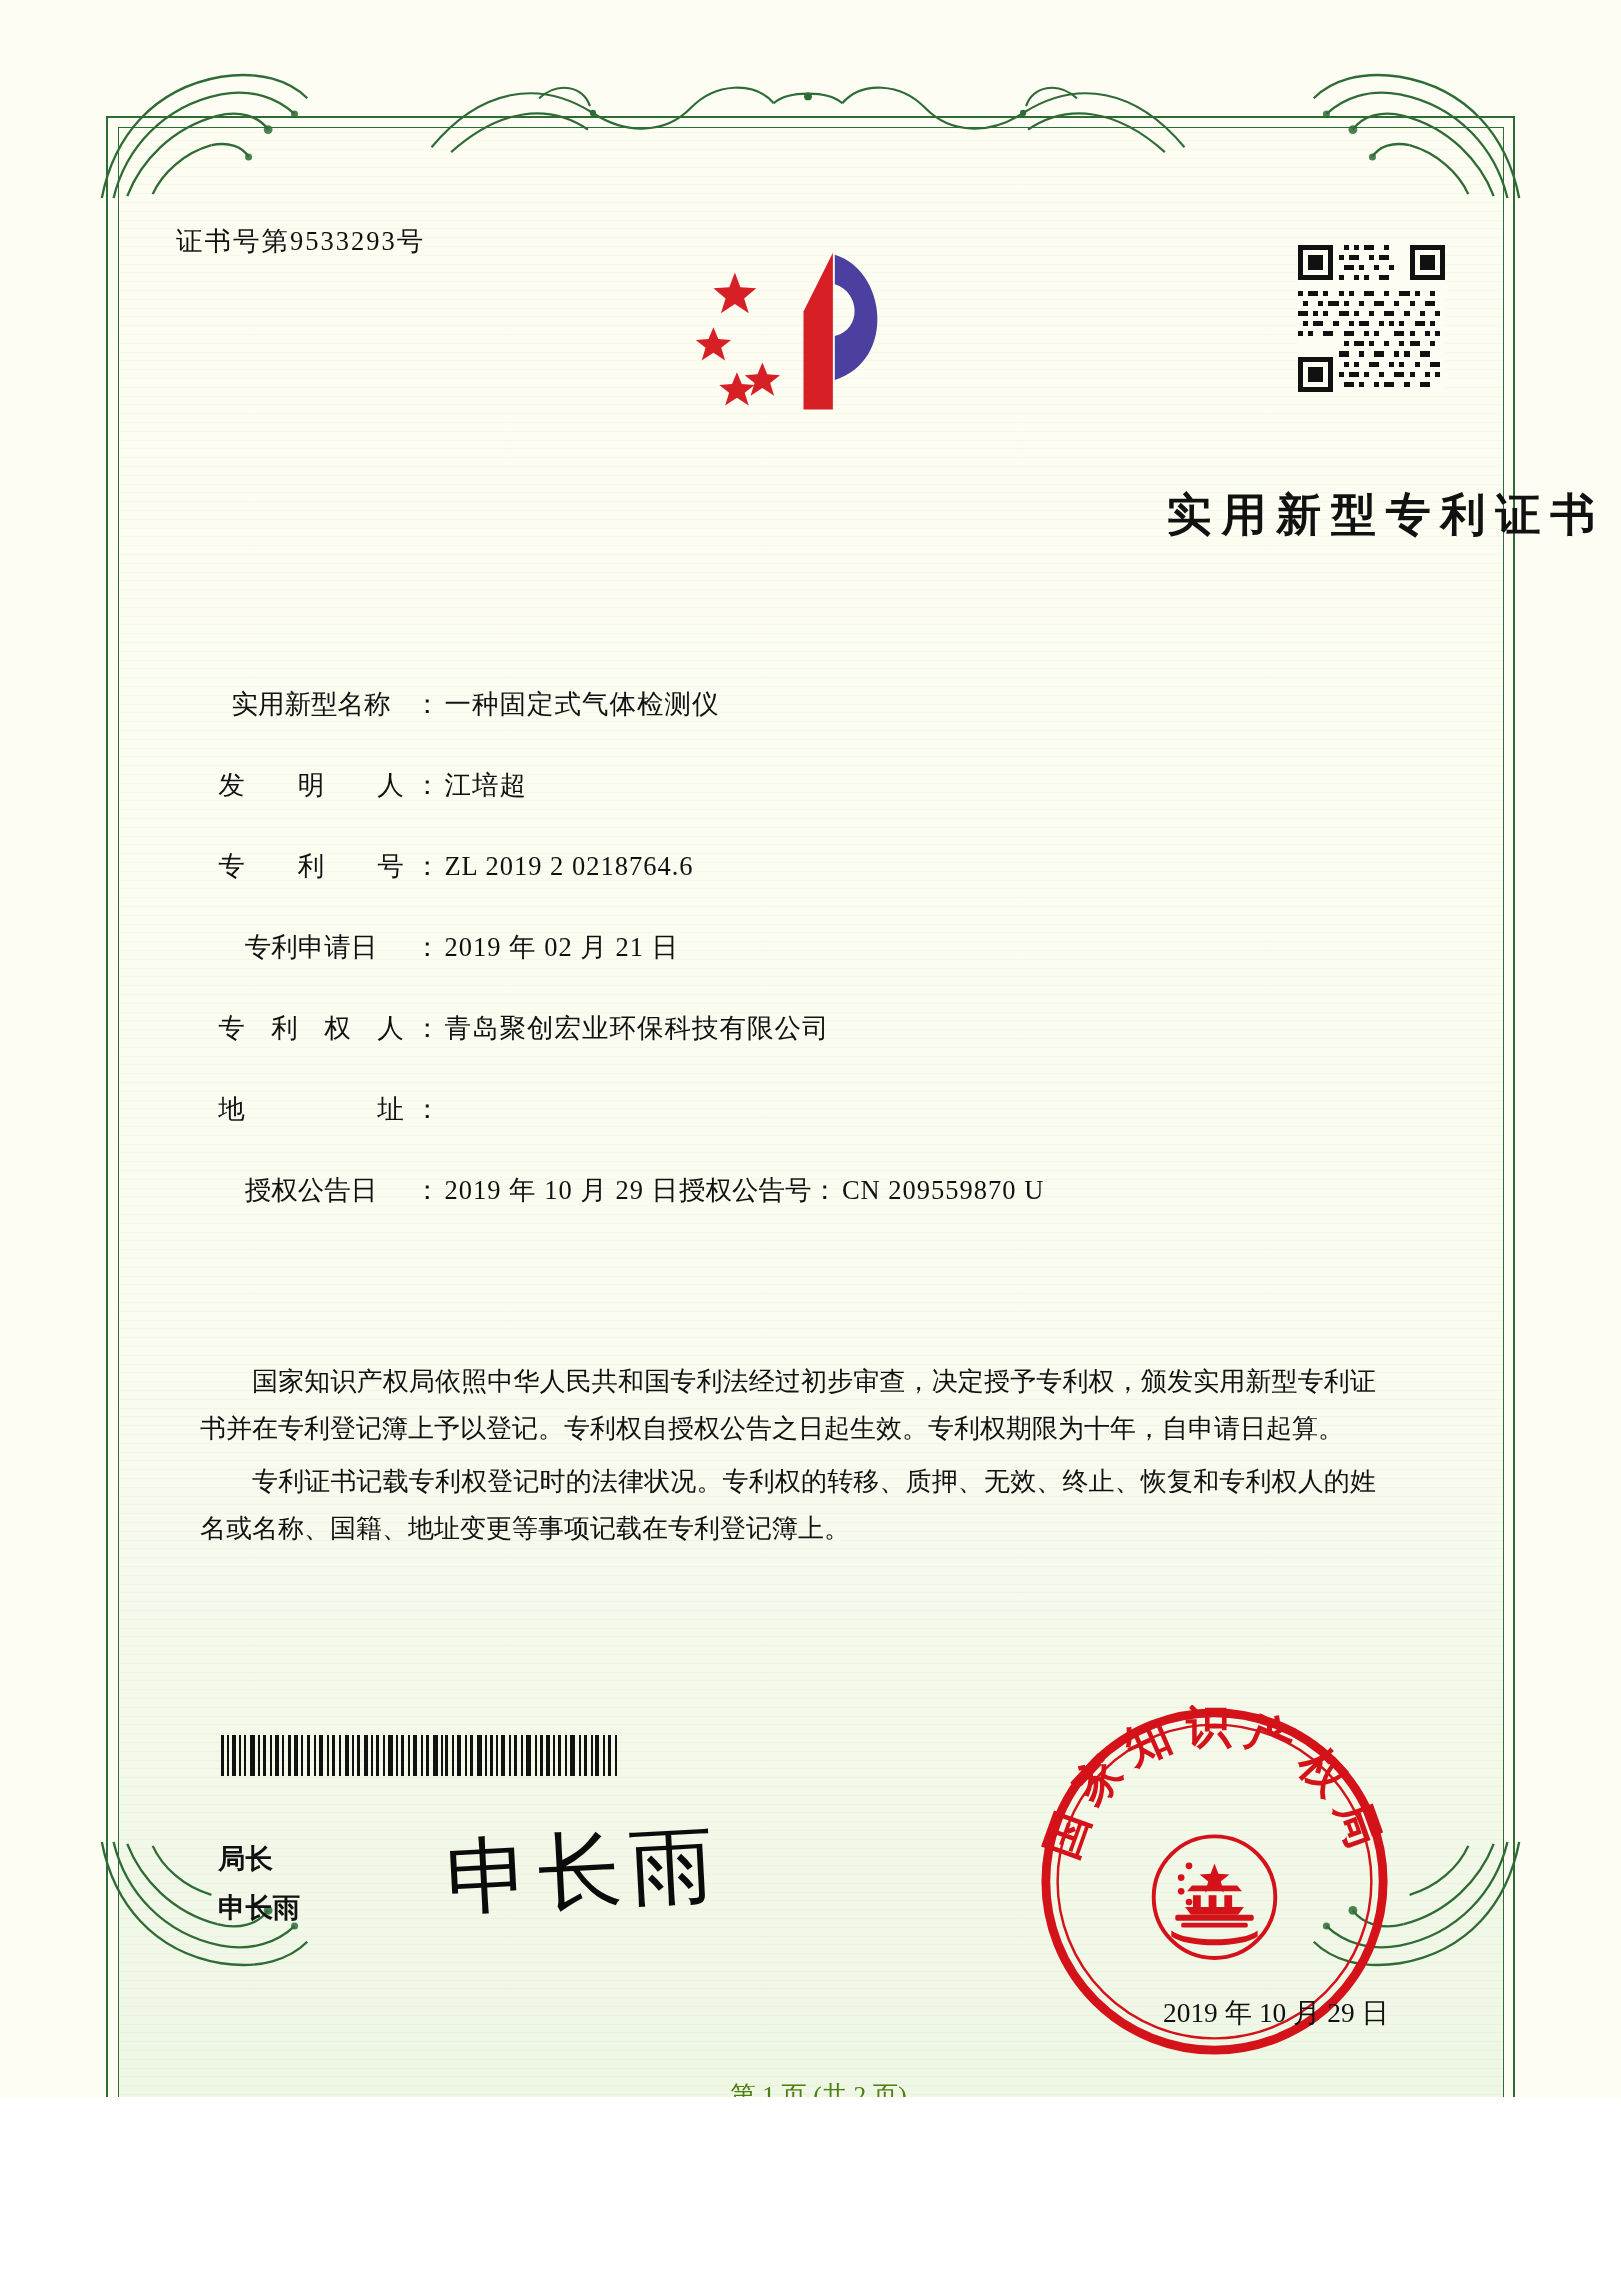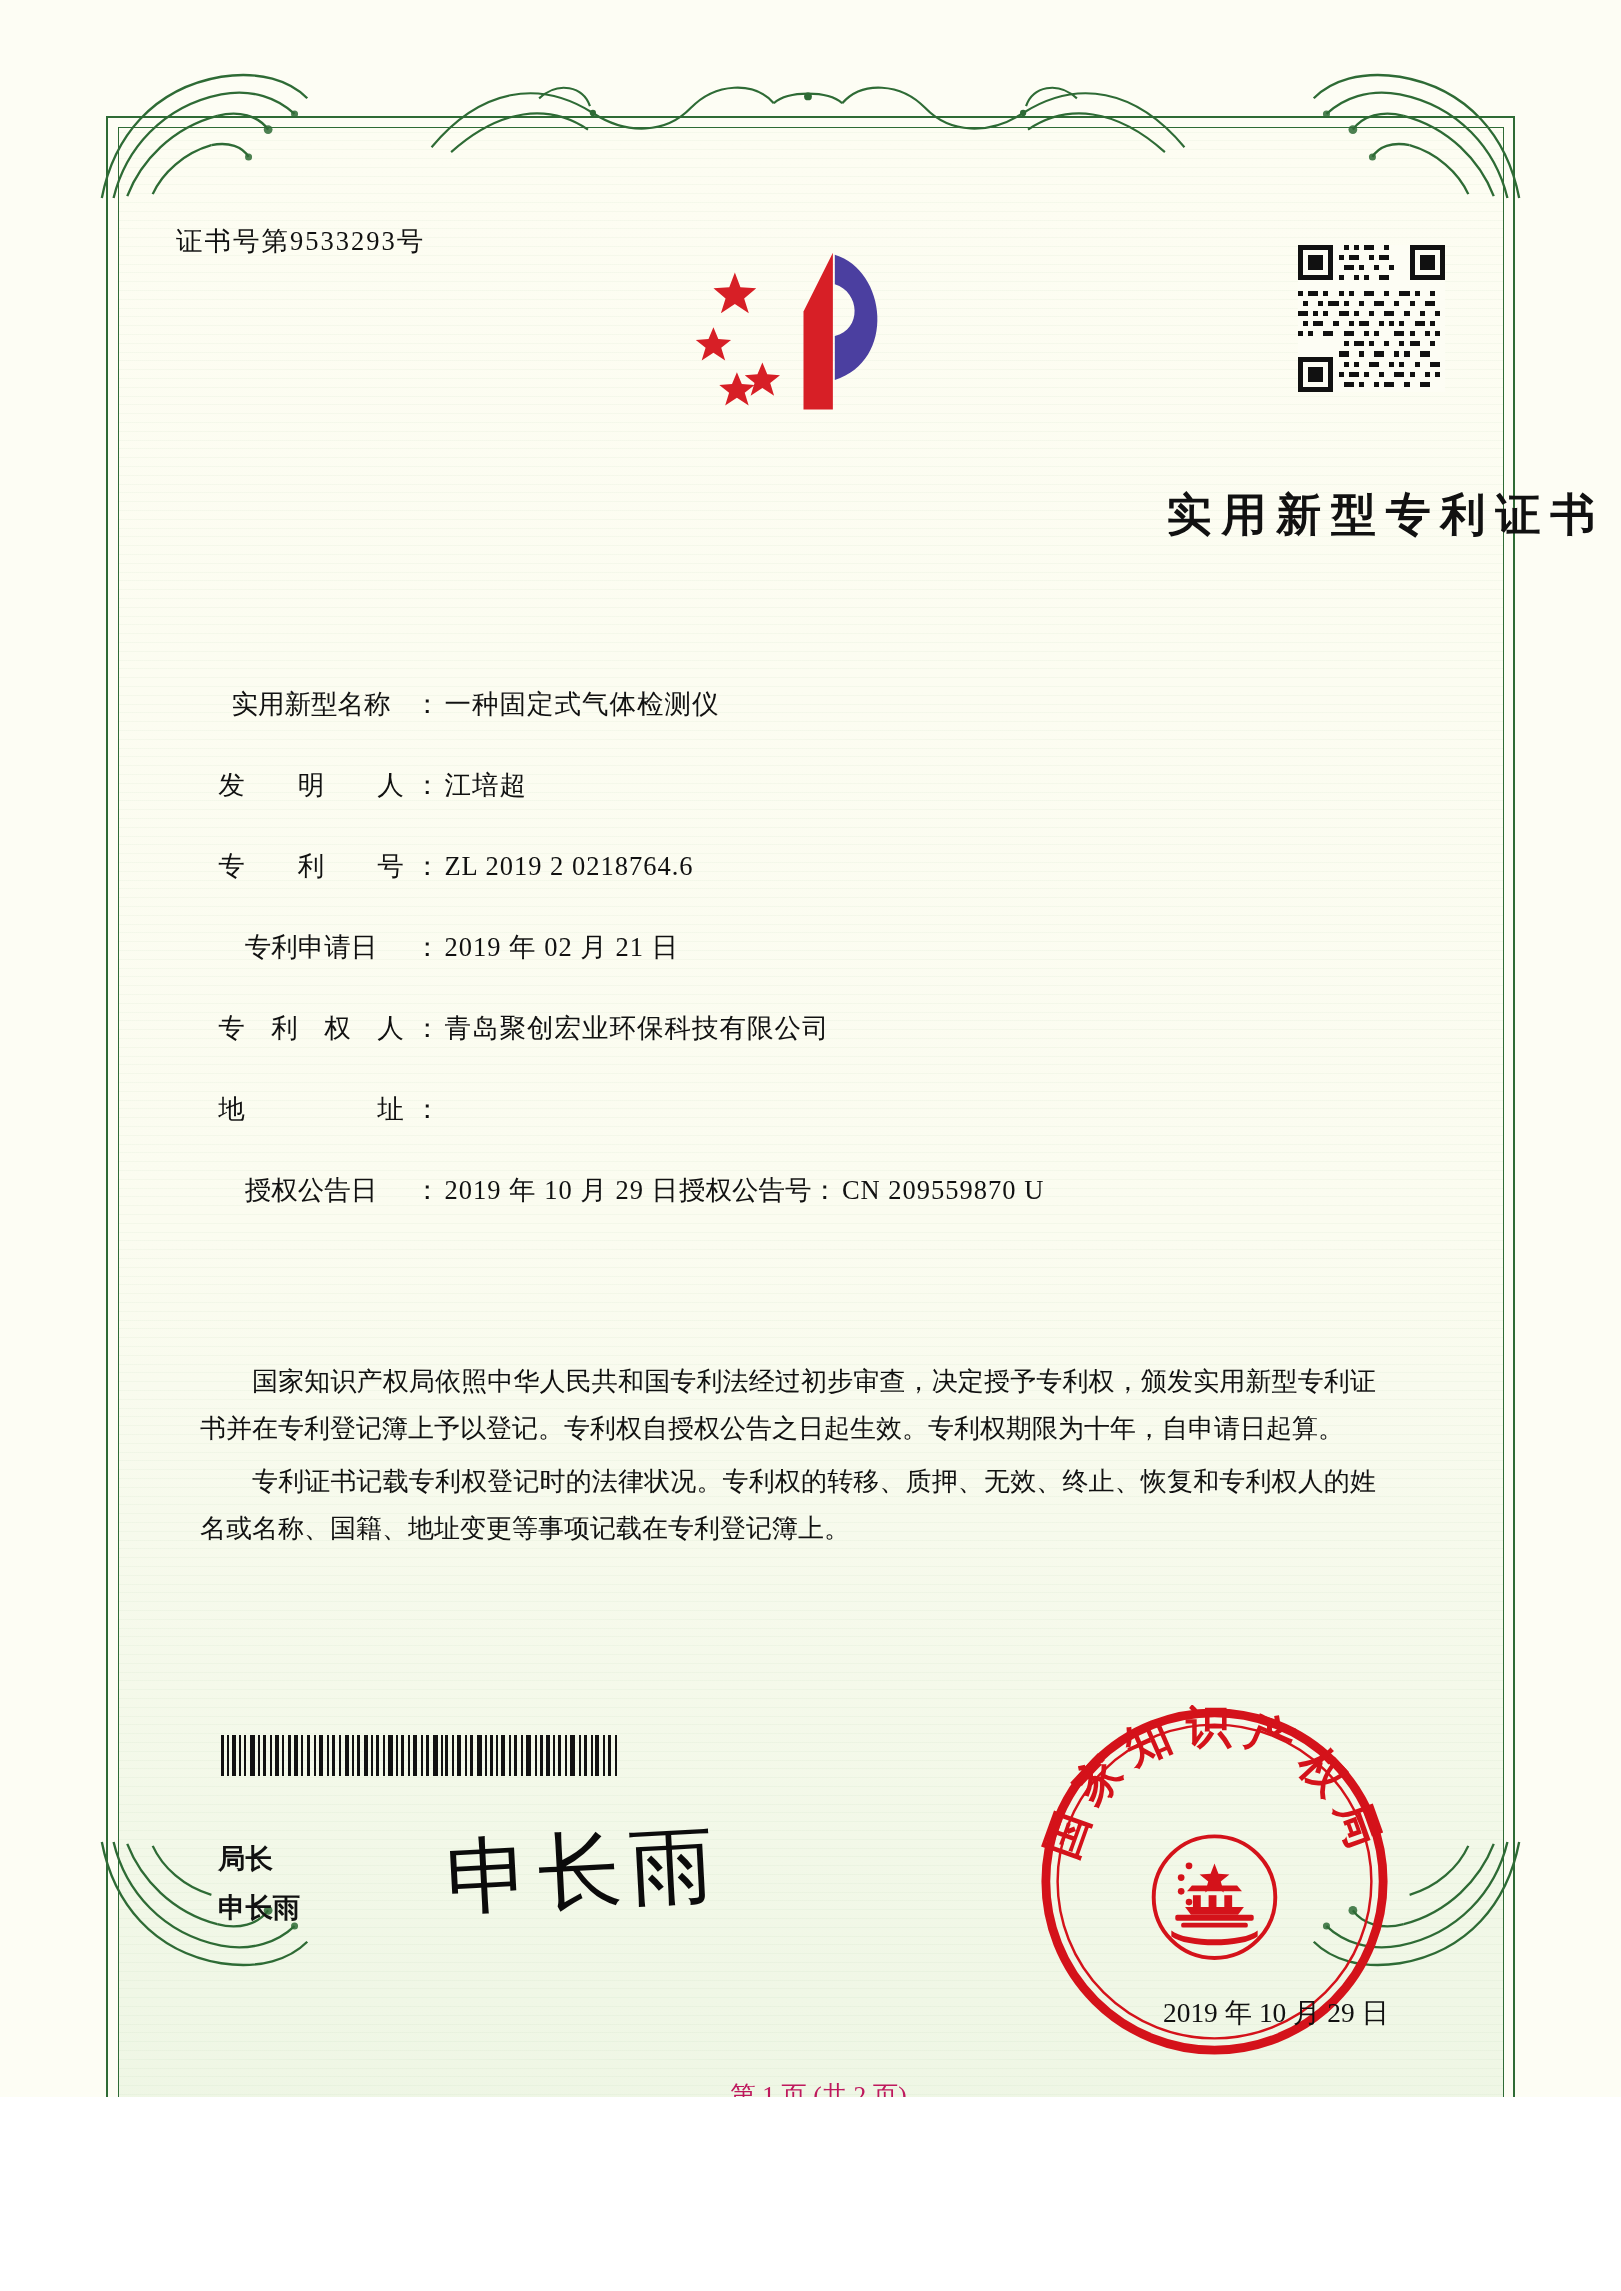--- a/index.html
+++ b/index.html
@@ -184,21 +184,21 @@
     color: #111;
     white-space: nowrap;
   }
   .page-num {
     position: absolute;
     left: 0;
     right: 0;
     top: 2078px;
     text-align: center;
     font-size: 25.5px;
-    color: #be185d;
+    color: #4d7c0f;
     padding-left: 16px;
   }
   .footer-note {
     position: absolute;
     left: 0;
     right: 0;
     top: 2196px;
     text-align: center;
     font-size: 26.5px;
     font-weight: bold;

